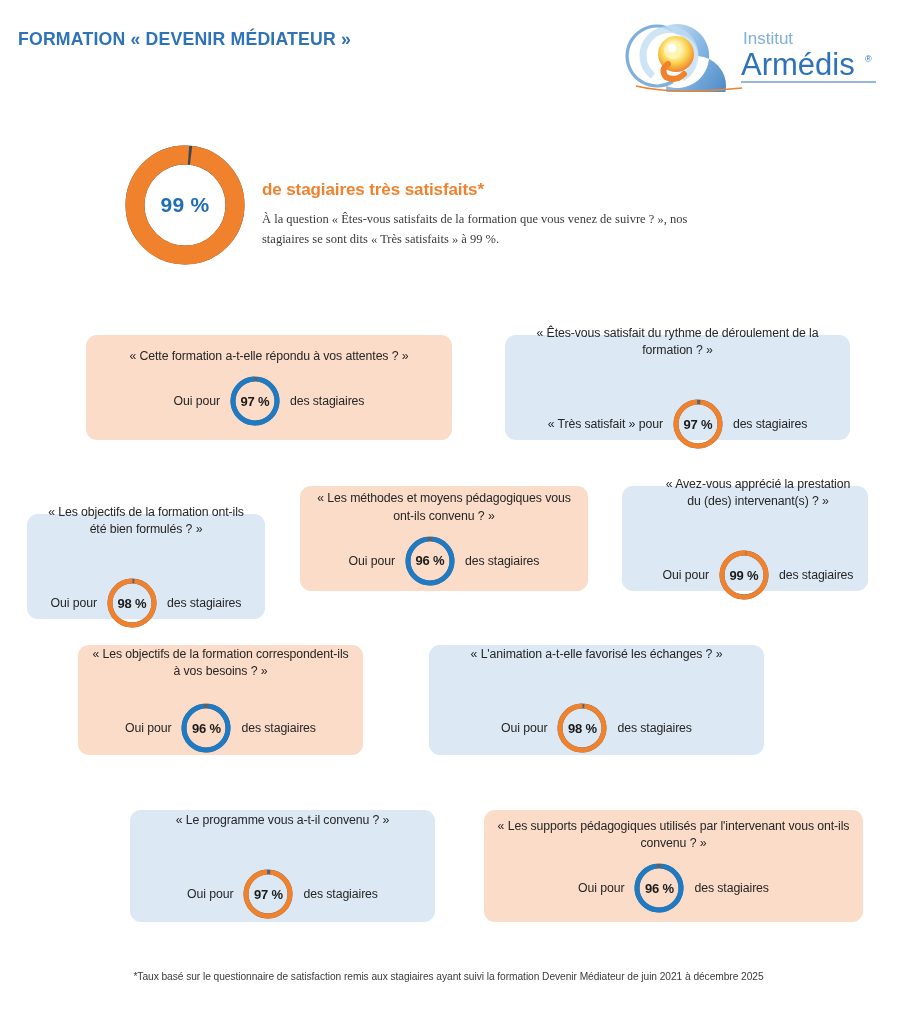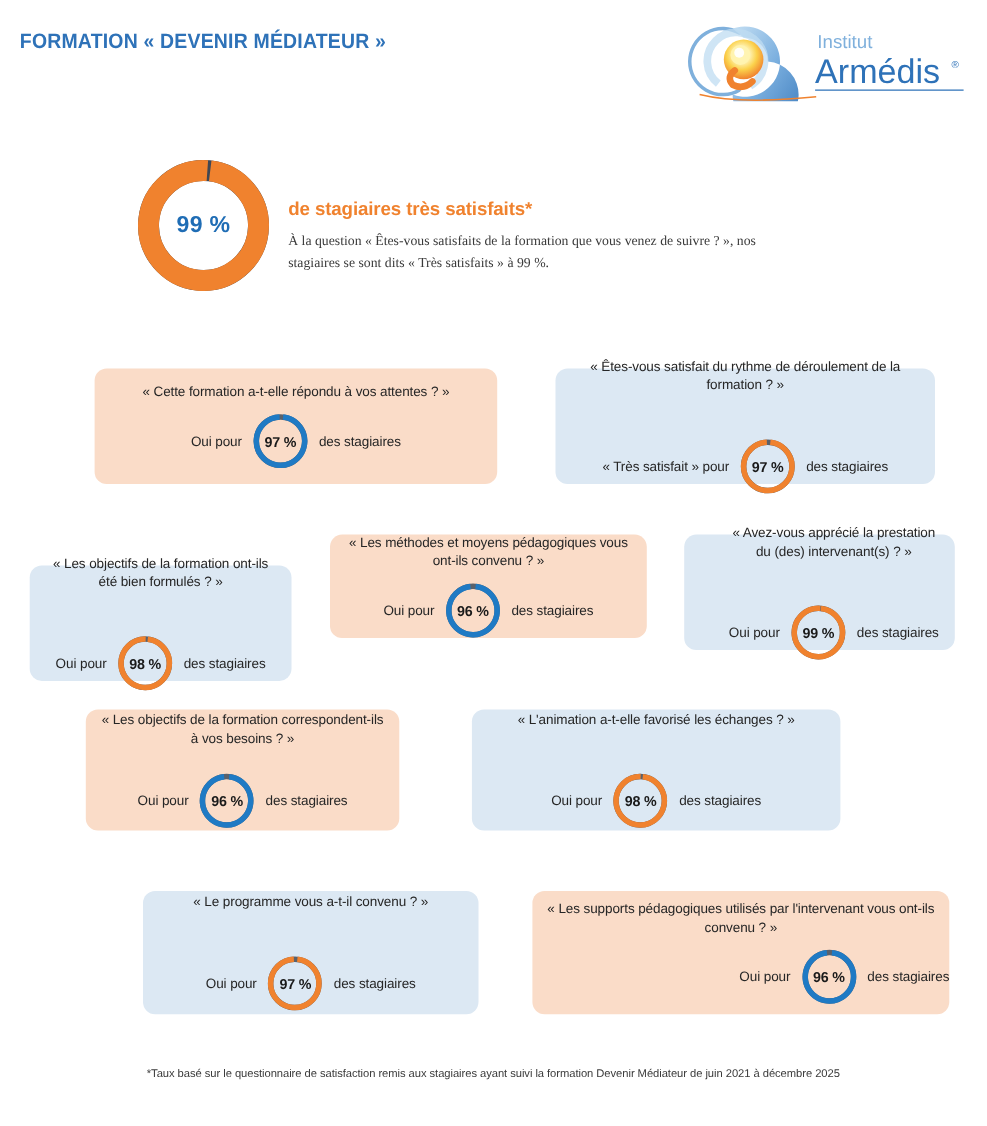--- a/index.html
+++ b/index.html
@@ -268,21 +268,21 @@
         <div class="ring-wrap">
           <svg width="52" height="52" viewBox="0 0 52 52">
             <circle cx="26" cy="26" r="22" fill="none" stroke="#5A616B" stroke-width="5"></circle>
             <circle cx="26" cy="26" r="22" fill="none" stroke="#F0822E" stroke-width="5" stroke-dasharray="135.4 2.8" transform="rotate(-84 26 26)"></circle>
           </svg>
           <div class="ring-value">98 %</div>
         </div>
         <span>des stagiaires</span>
       </div>
     </div>
-    <div class="card peach" style="left: 300px; top: 486px; width: 288px; height: 94px;">
+    <div class="card peach" style="left: 300px; top: 486px; width: 288px; height: 105px;">
       <p class="card-question">« Les méthodes et moyens pédagogiques vous ont-ils convenu ? »</p>
       <div class="card-answer">
         <span>Oui pour</span>
         <div class="ring-wrap">
           <svg width="52" height="52" viewBox="0 0 52 52">
             <circle cx="26" cy="26" r="22" fill="none" stroke="#5A616B" stroke-width="5"></circle>
             <circle cx="26" cy="26" r="22" fill="none" stroke="#1F7AC4" stroke-width="5" stroke-dasharray="132.7 5.5" transform="rotate(-84 26 26)"></circle>
           </svg>
           <div class="ring-value">96 %</div>
         </div>
@@ -338,21 +338,21 @@
         <div class="ring-wrap">
           <svg width="52" height="52" viewBox="0 0 52 52">
             <circle cx="26" cy="26" r="22" fill="none" stroke="#5A616B" stroke-width="5"></circle>
             <circle cx="26" cy="26" r="22" fill="none" stroke="#F0822E" stroke-width="5" stroke-dasharray="134.1 4.1" transform="rotate(-84 26 26)"></circle>
           </svg>
           <div class="ring-value">97 %</div>
         </div>
         <span>des stagiaires</span>
       </div>
     </div>
-    <div class="card peach" style="left: 484px; top: 810px; width: 379px; height: 112px; align-items: flex-end;">
+    <div class="card peach" style="left: 484px; top: 810px; width: 379px; height: 112px;">
       <p class="card-question">« Les supports pédagogiques utilisés par l'intervenant vous ont-ils convenu ? »</p>
       <div class="card-answer">
         <span>Oui pour</span>
         <div class="ring-wrap">
           <svg width="52" height="52" viewBox="0 0 52 52">
             <circle cx="26" cy="26" r="22" fill="none" stroke="#5A616B" stroke-width="5"></circle>
             <circle cx="26" cy="26" r="22" fill="none" stroke="#1F7AC4" stroke-width="5" stroke-dasharray="132.7 5.5" transform="rotate(-84 26 26)"></circle>
           </svg>
           <div class="ring-value">96 %</div>
         </div>

